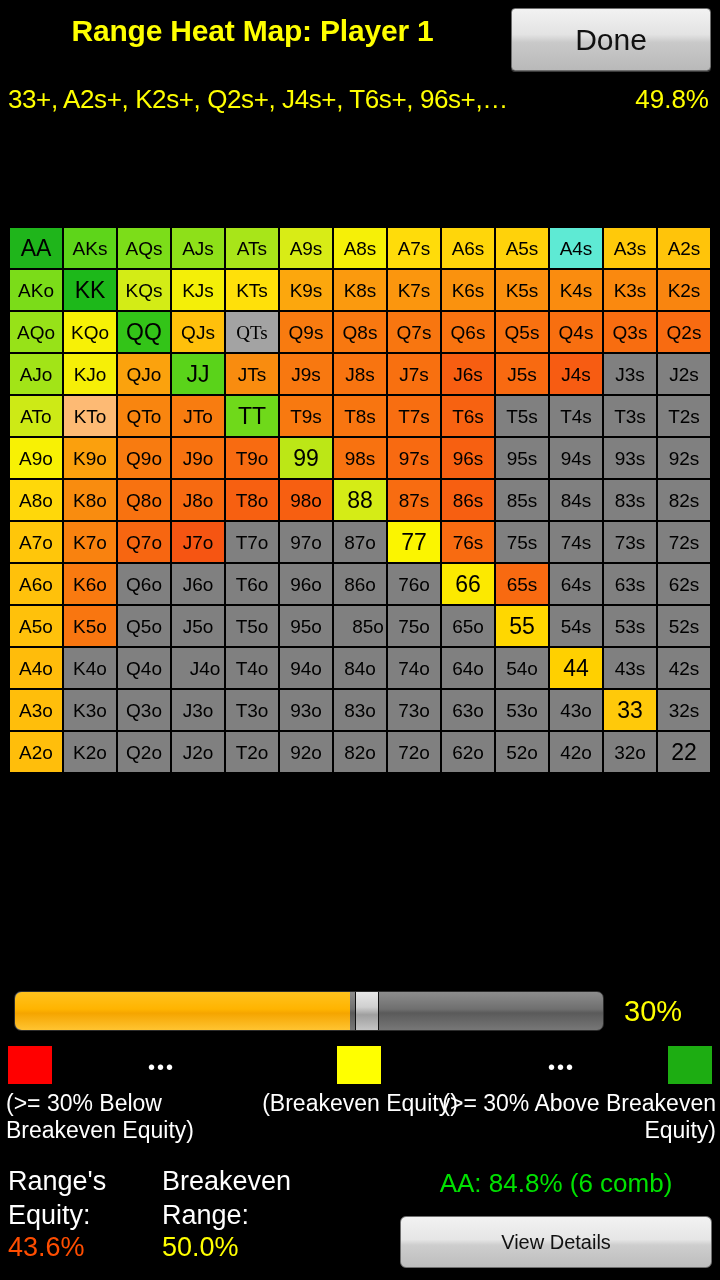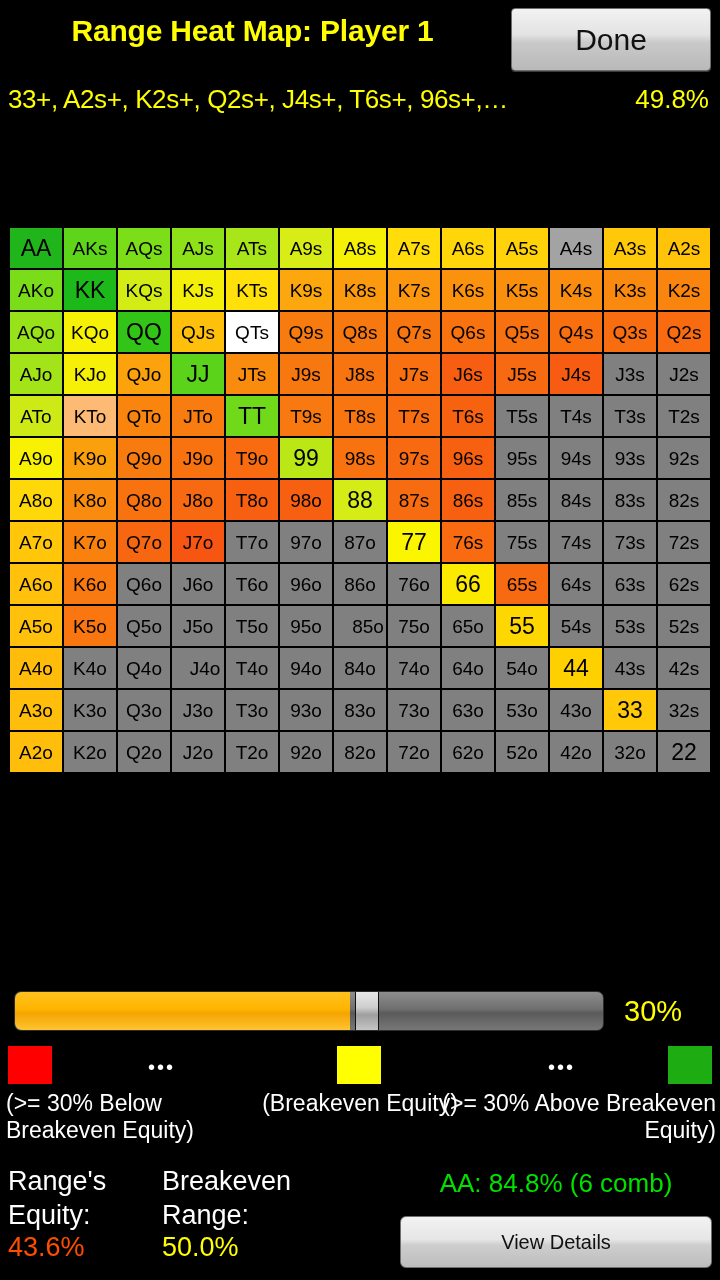--- a/index.html
+++ b/index.html
@@ -144,41 +144,41 @@
       <div class="cell pair" style="background: rgb(31, 181, 27);">AA</div>
       <div class="cell" style="background: rgb(94, 213, 26);">AKs</div>
       <div class="cell" style="background: rgb(124, 221, 25);">AQs</div>
       <div class="cell" style="background: rgb(142, 224, 25);">AJs</div>
       <div class="cell" style="background: rgb(168, 229, 25);">ATs</div>
       <div class="cell" style="background: rgb(216, 236, 22);">A9s</div>
       <div class="cell" style="background: rgb(246, 240, 7);">A8s</div>
       <div class="cell" style="background: rgb(255, 220, 10);">A7s</div>
       <div class="cell" style="background: rgb(255, 214, 10);">A6s</div>
       <div class="cell" style="background: rgb(255, 210, 10);">A5s</div>
-      <div class="cell" style="background: #a3a3a3;">A4s</div>
+      <div class="cell" style="background: #5eead4;">A4s</div>
       <div class="cell" style="background: rgb(255, 201, 10);">A3s</div>
       <div class="cell" style="background: rgb(255, 196, 10);">A2s</div>
       <div class="cell" style="background: rgb(123, 220, 25);">AKo</div>
       <div class="cell pair" style="background: rgb(29, 184, 26);">KK</div>
       <div class="cell" style="background: rgb(211, 236, 22);">KQs</div>
       <div class="cell" style="background: rgb(244, 239, 8);">KJs</div>
       <div class="cell" style="background: rgb(255, 224, 10);">KTs</div>
       <div class="cell" style="background: rgb(252, 167, 13);">K9s</div>
       <div class="cell" style="background: rgb(251, 154, 14);">K8s</div>
       <div class="cell" style="background: rgb(251, 150, 14);">K7s</div>
       <div class="cell" style="background: rgb(250, 146, 14);">K6s</div>
       <div class="cell" style="background: rgb(250, 143, 14);">K5s</div>
       <div class="cell" style="background: rgb(250, 140, 15);">K4s</div>
       <div class="cell" style="background: rgb(250, 137, 15);">K3s</div>
       <div class="cell" style="background: rgb(249, 133, 15);">K2s</div>
       <div class="cell" style="background: rgb(151, 226, 24);">AQo</div>
       <div class="cell" style="background: rgb(247, 241, 6);">KQo</div>
       <div class="cell pair" style="background: rgb(51, 196, 24);">QQ</div>
       <div class="cell" style="background: rgb(255, 192, 11);">QJs</div>
-      <div class="cell" style="background: #ffffff;">QTs</div>
+      <div class="cell" style="background: #a3a3a3; font-family: Liberation Serif, serif;">QTs</div>
       <div class="cell" style="background: rgb(248, 123, 16);">Q9s</div>
       <div class="cell" style="background: rgb(248, 120, 16);">Q8s</div>
       <div class="cell" style="background: rgb(248, 118, 16);">Q7s</div>
       <div class="cell" style="background: rgb(248, 115, 16);">Q6s</div>
       <div class="cell" style="background: rgb(248, 113, 16);">Q5s</div>
       <div class="cell" style="background: rgb(248, 111, 16);">Q4s</div>
       <div class="cell" style="background: rgb(248, 109, 16);">Q3s</div>
       <div class="cell" style="background: rgb(248, 107, 17);">Q2s</div>
       <div class="cell" style="background: rgb(162, 228, 23);">AJo</div>
       <div class="cell" style="background: rgb(246, 239, 7);">KJo</div>

